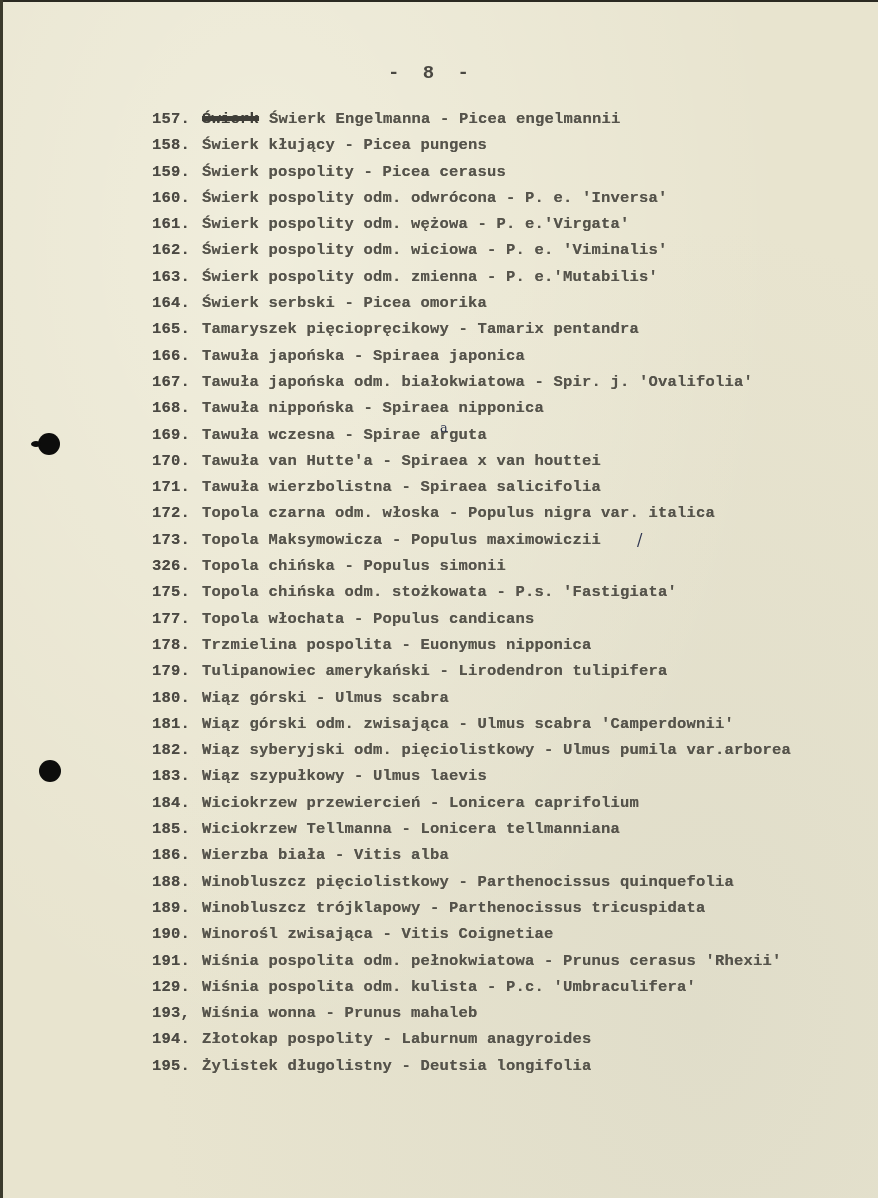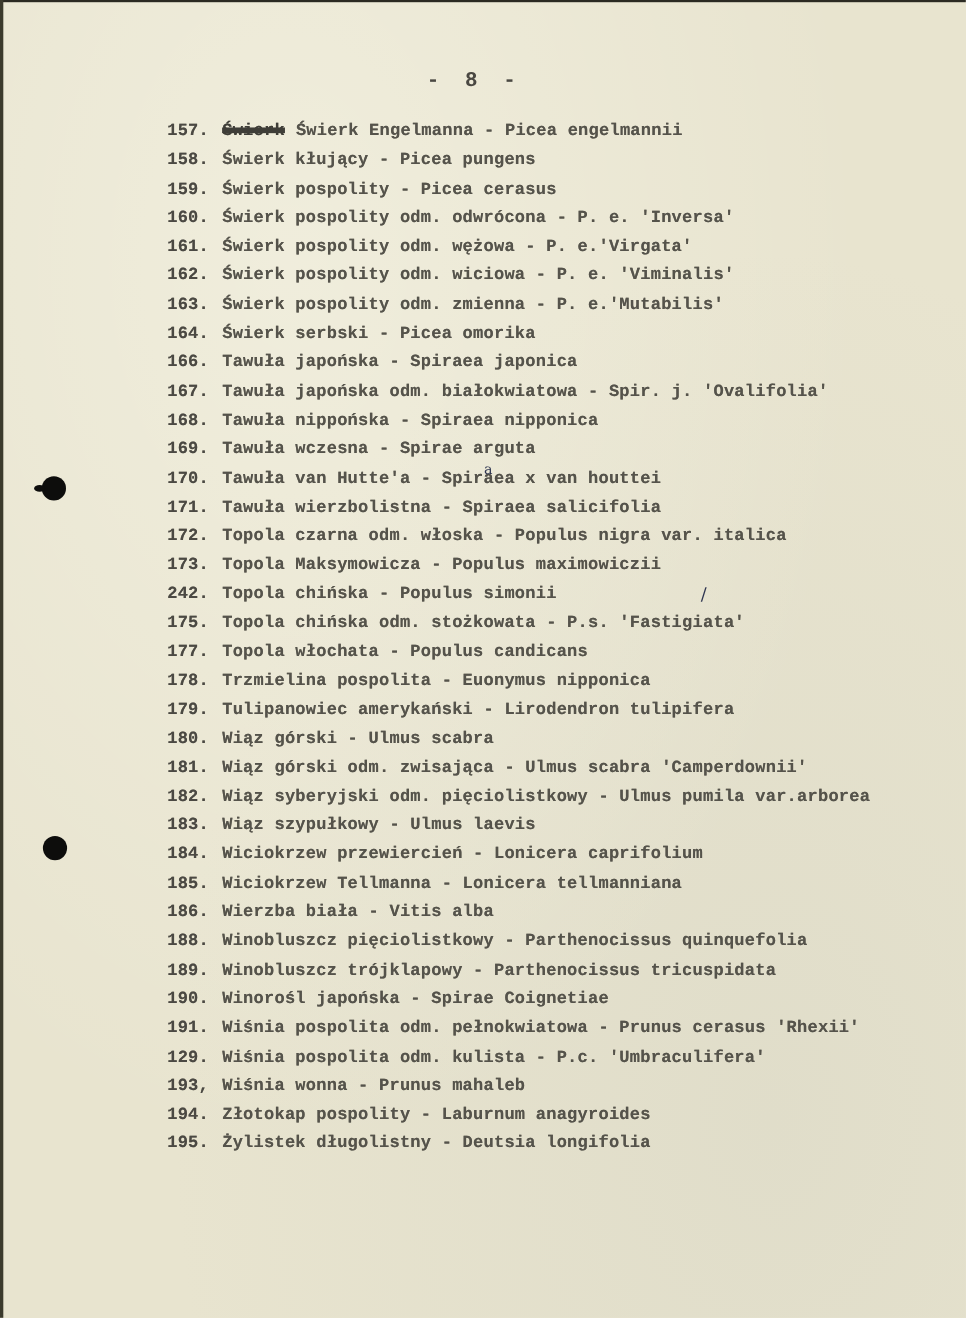--- a/index.html
+++ b/index.html
@@ -134,43 +134,44 @@
 
   <ul class="list" id="species-list">
       <li class="entry"><span class="num">157.</span><span class="struck">Świerk</span><span class="text">Świerk Engelmanna - Picea engelmannii</span></li>
       <li class="entry"><span class="num">158.</span><span class="text">Świerk kłujący - Picea pungens</span></li>
       <li class="entry"><span class="num">159.</span><span class="text">Świerk pospolity - Picea cerasus</span></li>
       <li class="entry"><span class="num">160.</span><span class="text">Świerk pospolity odm. odwrócona - P. e. 'Inversa'</span></li>
       <li class="entry"><span class="num">161.</span><span class="text">Świerk pospolity odm. wężowa - P. e.'Virgata'</span></li>
       <li class="entry"><span class="num">162.</span><span class="text">Świerk pospolity odm. wiciowa - P. e. 'Viminalis'</span></li>
       <li class="entry"><span class="num">163.</span><span class="text">Świerk pospolity odm. zmienna - P. e.'Mutabilis'</span></li>
       <li class="entry"><span class="num">164.</span><span class="text">Świerk serbski - Picea omorika</span></li>
+      <li class="entry"><span class="num">165.</span><span class="text">Tamaryszek pięciopręcikowy - Tamarix pentandra</span></li>
       <li class="entry"><span class="num">166.</span><span class="text">Tawuła japońska - Spiraea japonica</span></li>
       <li class="entry"><span class="num">167.</span><span class="text">Tawuła japońska odm. białokwiatowa - Spir. j. 'Ovalifolia'</span></li>
       <li class="entry"><span class="num">168.</span><span class="text">Tawuła nippońska -  Spiraea nipponica</span></li>
       <li class="entry"><span class="num">169.</span><span class="text">Tawuła wczesna - Spirae arguta</span></li>
       <li class="entry"><span class="num">170.</span><span class="text">Tawuła van Hutte'a - Spiraea x van houttei</span></li>
       <li class="entry"><span class="num">171.</span><span class="text">Tawuła wierzbolistna - Spiraea salicifolia</span></li>
       <li class="entry"><span class="num">172.</span><span class="text">Topola czarna odm. włoska - Populus nigra var. italica</span></li>
       <li class="entry"><span class="num">173.</span><span class="text">Topola Maksymowicza - Populus maximowiczii</span></li>
-      <li class="entry"><span class="num">242.</span><span class="text">Topola chińska - Populus simonii</span></li>
+      <li class="entry"><span class="num">326.</span><span class="text">Topola chińska - Populus simonii</span></li>
       <li class="entry"><span class="num">175.</span><span class="text">Topola chińska odm. stożkowata - P.s. 'Fastigiata'</span></li>
       <li class="entry"><span class="num">177.</span><span class="text">Topola włochata - Populus candicans</span></li>
       <li class="entry"><span class="num">178.</span><span class="text">Trzmielina pospolita - Euonymus nipponica</span></li>
       <li class="entry"><span class="num">179.</span><span class="text">Tulipanowiec amerykański - Lirodendron tulipifera</span></li>
       <li class="entry"><span class="num">180.</span><span class="text">Wiąz górski - Ulmus scabra</span></li>
       <li class="entry"><span class="num">181.</span><span class="text">Wiąz górski odm. zwisająca - Ulmus scabra 'Camperdownii'</span></li>
       <li class="entry"><span class="num">182.</span><span class="text">Wiąz syberyjski odm. pięciolistkowy - Ulmus pumila var.arborea</span></li>
       <li class="entry"><span class="num">183.</span><span class="text">Wiąz szypułkowy - Ulmus laevis</span></li>
       <li class="entry"><span class="num">184.</span><span class="text">Wiciokrzew  przewiercień - Lonicera caprifolium</span></li>
       <li class="entry"><span class="num">185.</span><span class="text">Wiciokrzew Tellmanna - Lonicera tellmanniana</span></li>
       <li class="entry"><span class="num">186.</span><span class="text">Wierzba biała - Vitis alba</span></li>
       <li class="entry"><span class="num">188.</span><span class="text">Winobluszcz pięciolistkowy - Parthenocissus quinquefolia</span></li>
       <li class="entry"><span class="num">189.</span><span class="text">Winobluszcz trójklapowy - Parthenocissus tricuspidata</span></li>
-      <li class="entry"><span class="num">190.</span><span class="text">Winorośl japońska - Spirae Coignetiae</span></li>
+      <li class="entry"><span class="num">190.</span><span class="text">Winorośl zwisająca - Vitis Coignetiae</span></li>
       <li class="entry"><span class="num">191.</span><span class="text">Wiśnia pospolita odm. pełnokwiatowa - Prunus cerasus 'Rhexii'</span></li>
       <li class="entry"><span class="num">129.</span><span class="text">Wiśnia pospolita odm. kulista - P.c. 'Umbraculifera'</span></li>
       <li class="entry"><span class="num">193,</span><span class="text">Wiśnia wonna - Prunus mahaleb</span></li>
       <li class="entry"><span class="num">194.</span><span class="text">Złotokap pospolity - Laburnum anagyroides</span></li>
       <li class="entry"><span class="num">195.</span><span class="text">Żylistek długolistny -  Deutsia longifolia</span></li>
     </ul>
 
   <span class="pen-mark a">a</span>
   <span class="pen-mark slash">/</span>
 </div>

